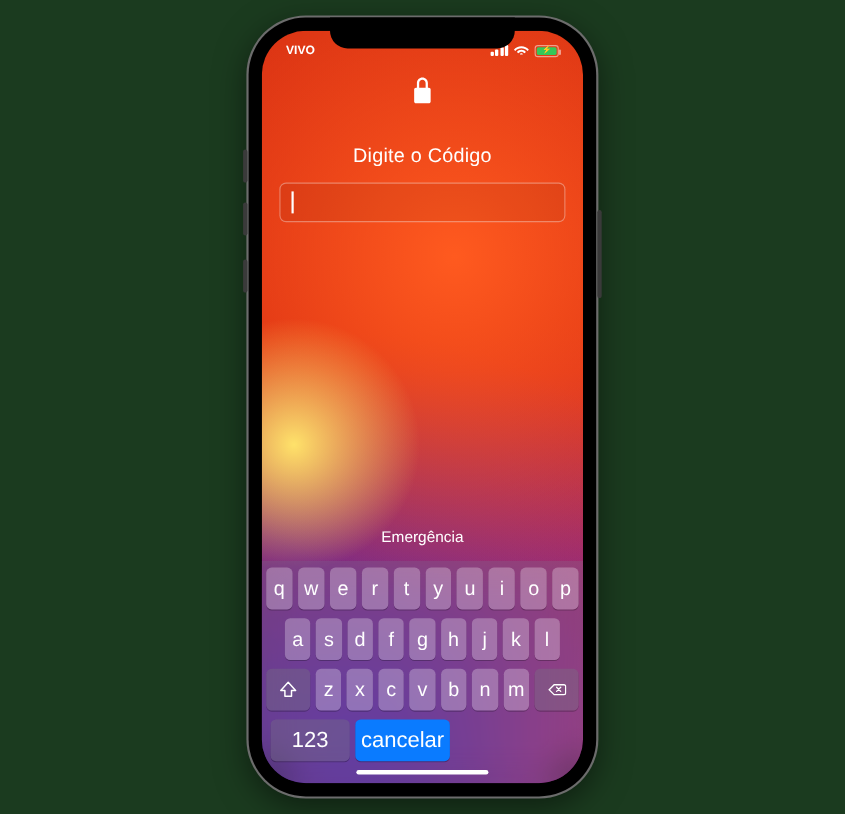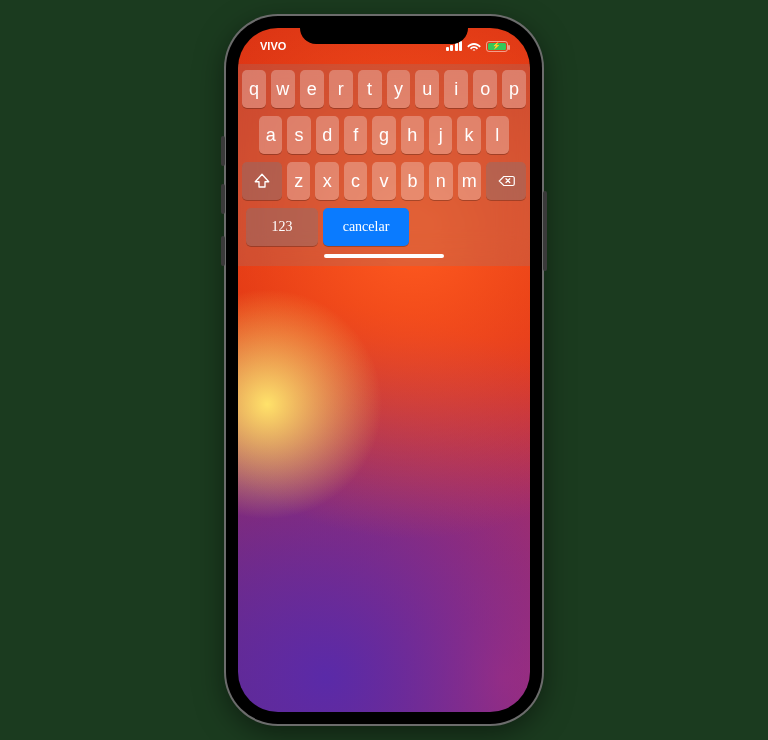--- a/index.html
+++ b/index.html
@@ -122,23 +122,22 @@
     box-shadow:0 1px 0 rgba(0,0,0,.25);
     user-select:none;
   }
   .krow.row2 { padding:0 17px; }
   .key.fn { background:rgba(120,120,130,.35); max-width:40px; flex:0 0 40px; }
   .key.fn svg{ width:18px; height:18px; fill:#fff; }
   .bottom-row { display:flex; gap:5px; padding:0 4px; }
   .bkey {
     height:38px; border-radius:5px;
     display:flex; align-items:center; justify-content:center;
-    color:#fff; font-size:14px;
+    color:#fff; font-size:20px;
     box-shadow:0 1px 0 rgba(0,0,0,.25);
-    font-family:Liberation Serif, serif;
   }
   .bkey.num { flex:0 0 72px; background:rgba(120,120,130,.35); }
   .bkey.space { flex:1; background:rgba(255,255,255,.28); }
   .bkey.cancel { flex:0 0 86px; background:#0a7bff; }
   .home-indicator {
     width:120px; height:4px; border-radius:3px;
     background:#fff; margin:8px auto 0;
   }
 </style>
 </head>
@@ -165,20 +164,32 @@
         <span class="battery-wrap">
           <span class="battery">
               <span class="battery-fill">
                 <span class="bolt">⚡</span>
               </span>
             </span>
         </span>
       </div>
     </div>
 
+    <div class="lock-area">
+      <span class="lock-icon">
+        <svg viewBox="0 0 24 30">
+            <path d="M12 0C8.7 0 6 2.7 6 6v5H5c-1.1 0-2 .9-2 2v13c0 1.1.9 2 2 2h14c1.1 0 2-.9 2-2V13c0-1.1-.9-2-2-2h-1V6c0-3.3-2.7-6-6-6zm0 2.5c1.9 0 3.5 1.6 3.5 3.5v5h-7V6c0-1.9 1.6-3.5 3.5-3.5z"></path>
+          </svg>
+      </span>
+      <div class="title">Digite o Código</div>
+      <div class="passcode-field">
+        <span class="cursor"></span>
+      </div>
+      <div class="emergency">Emergência</div>
+    </div>
 
     <div class="keyboard">
       <div class="krow">
         <div class="key">q</div>
         <div class="key">w</div>
         <div class="key">e</div>
         <div class="key">r</div>
         <div class="key">t</div>
         <div class="key">y</div>
         <div class="key">u</div>

